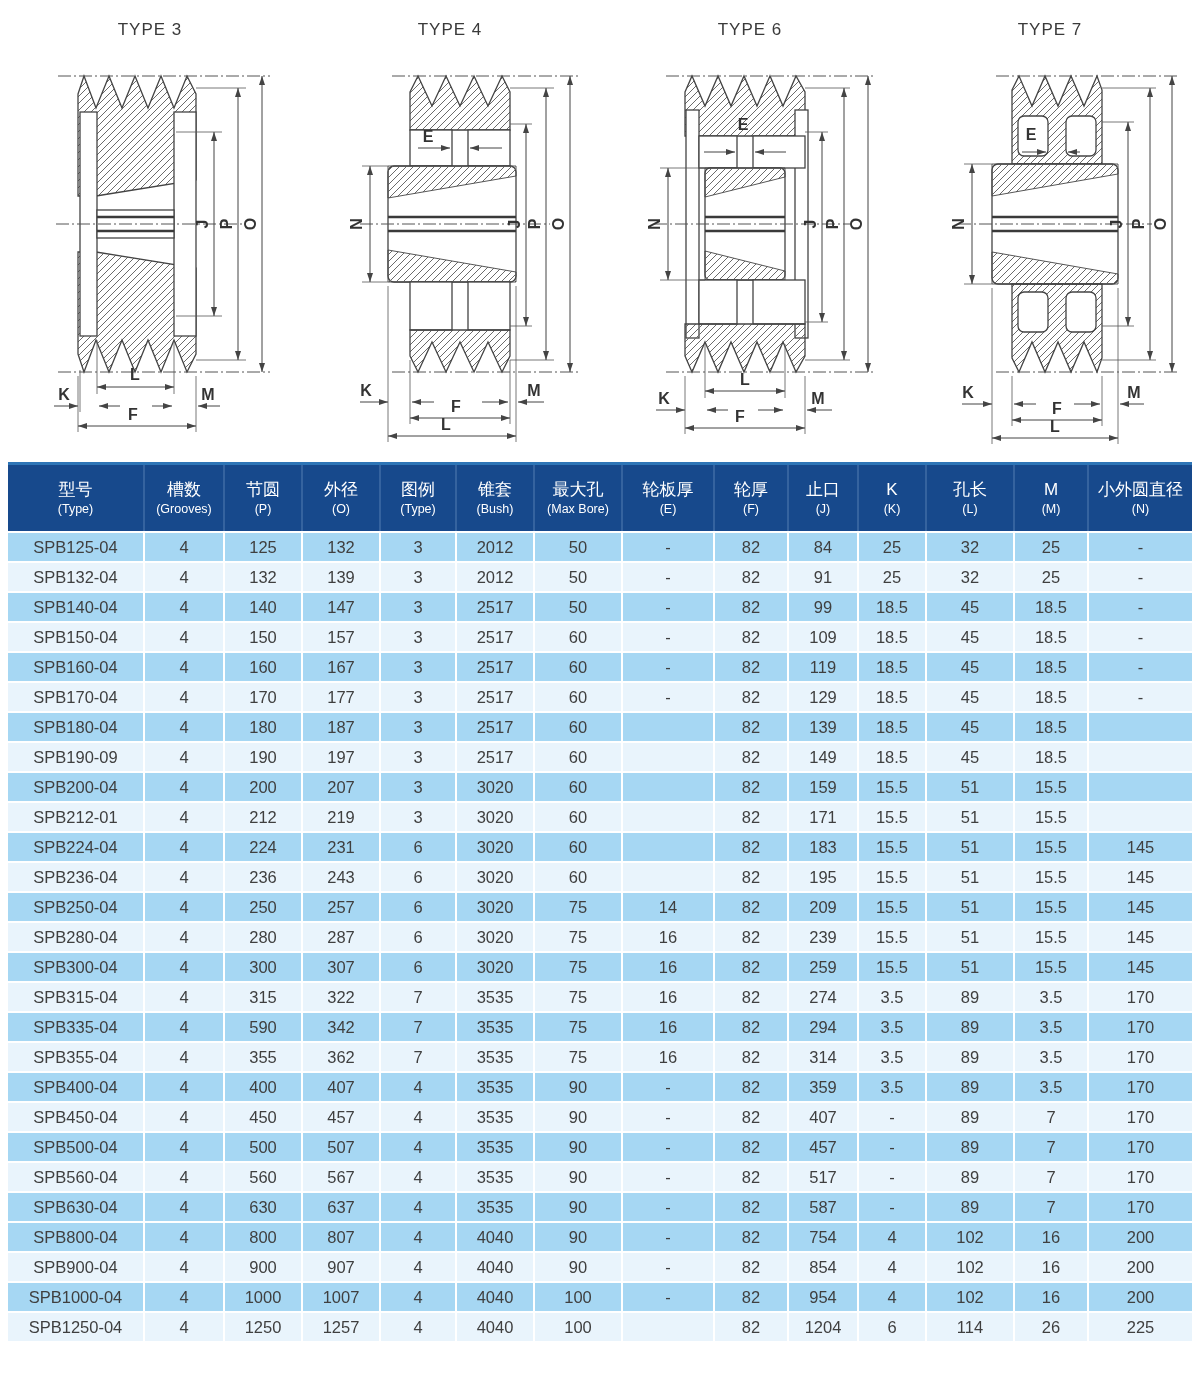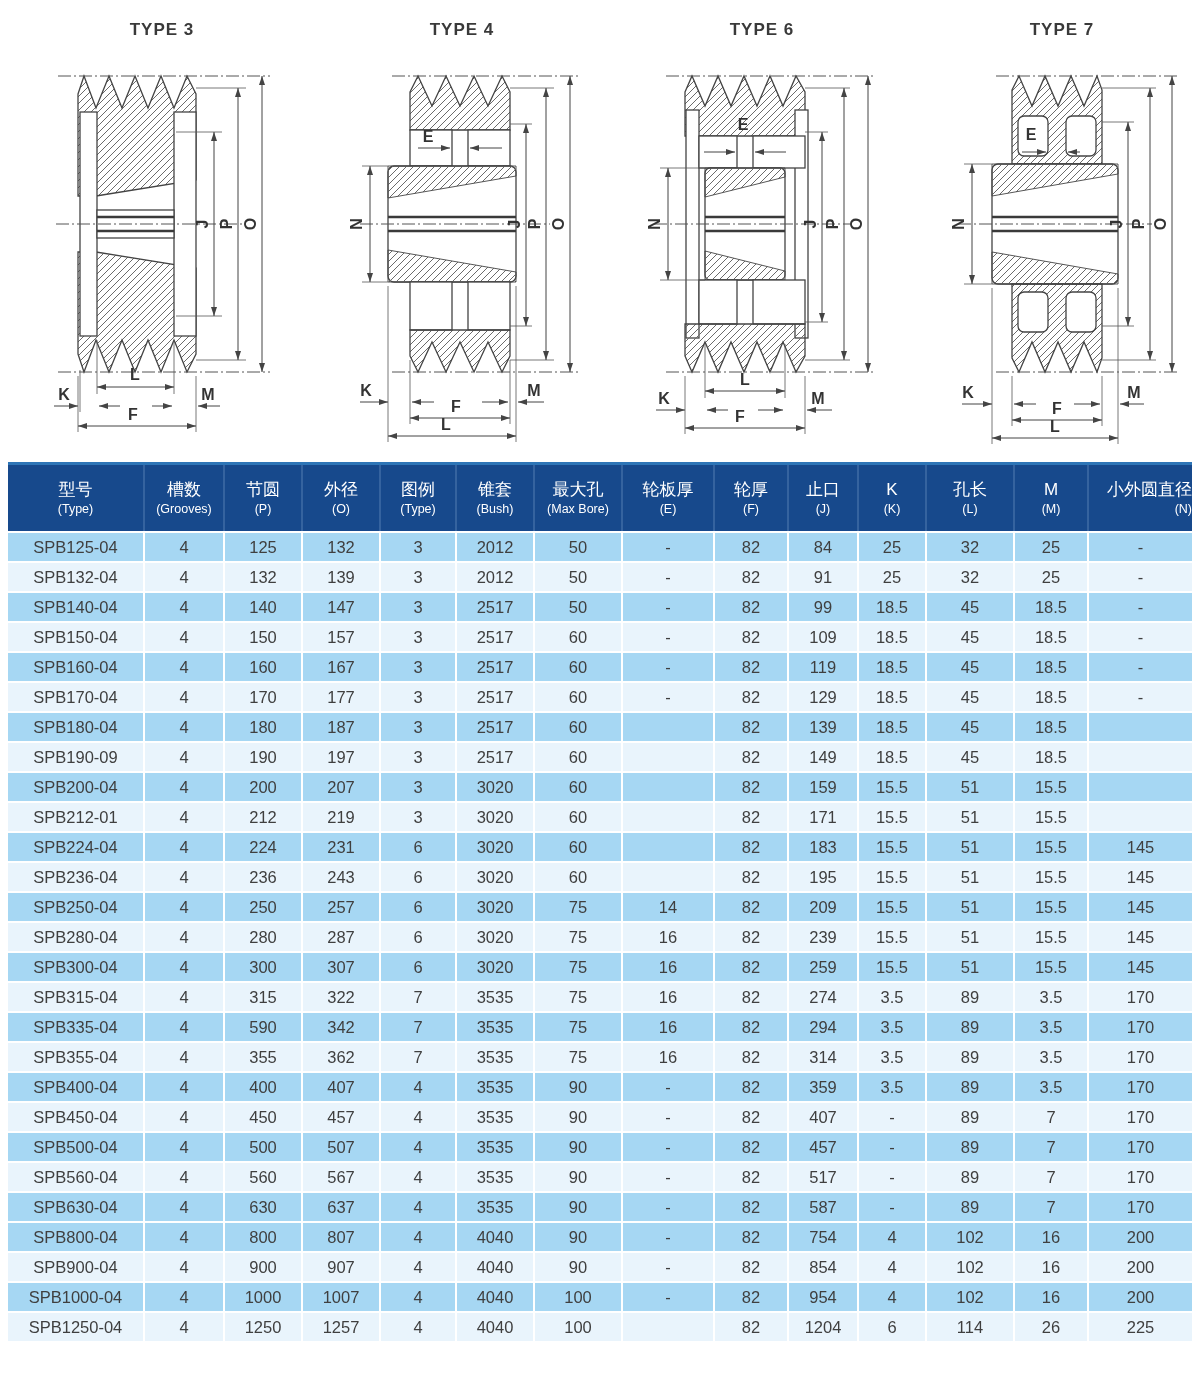--- a/index.html
+++ b/index.html
@@ -5,41 +5,41 @@
   html,body{margin:0;padding:0;}
   body{
     width:1200px;height:1374px;overflow:hidden;background:#ffffff;
     font-family:"Liberation Sans", sans-serif;
   }
   
   .diagrams{display:flex;width:1200px;height:462px;}
   .fig{position:relative;width:300px;height:462px;}
   .fig-title{
     position:absolute;top:20px;left:0;width:100%;text-align:center;
-    font-size:17px;font-weight:bold;color:#3a3a3a;letter-spacing:1px;padding-left:12px;
+    font-size:17px;font-weight:normal;color:#3a3a3a;letter-spacing:1px;
   }
   .fig svg{position:absolute;top:14px;left:0;}
   .outline{fill:#ffffff;stroke:#444;stroke-width:1.3;}
   .hatched{fill:url(#hatch);stroke:#444;stroke-width:1.3;}
   .wedge{fill:url(#hatch);stroke:#444;stroke-width:0.9;}
   .bore{stroke:#3a3a3a;stroke-width:2.6;}
   .cl{stroke:#555;stroke-width:1;stroke-dasharray:13 3 2 3;fill:none;}
   .dim{stroke:#444;stroke-width:1;fill:none;}
   .ext{stroke:#555;stroke-width:0.8;fill:none;}
   .dlabel{font-size:16px;font-weight:bold;fill:#333;font-family:"Liberation Sans",sans-serif;}
   
   .spec-table{
     width:1184px;margin:0 8px;border-collapse:collapse;table-layout:fixed;
   }
   .spec-table th{
     background:#17498c;color:#ffffff;height:66px;padding:0;
     border-right:2px solid #35639f;border-top:3px solid #2e75b6;
     border-bottom:2px solid #ffffff;vertical-align:middle;
   }
-  .spec-table th:last-child{border-right:none;text-align:right;}
+  .spec-table th:last-child{border-right:none;}
   .spec-table .zh{font-size:17px;font-weight:normal;line-height:22px;}
   .spec-table .en{font-size:12.5px;font-weight:400;line-height:16px;}
   .spec-table td{
     height:28px;padding:0;text-align:center;font-size:16.5px;color:#3f3f3f;
     border-right:2px solid #ffffff;border-bottom:2px solid #ffffff;
     white-space:nowrap;overflow:hidden;
   }
   .spec-table td:last-child{border-right:none;}
   .spec-table tr.shade td{background:#a6d7f3;}
   .spec-table tr.light td{background:#e9f4fc;}

